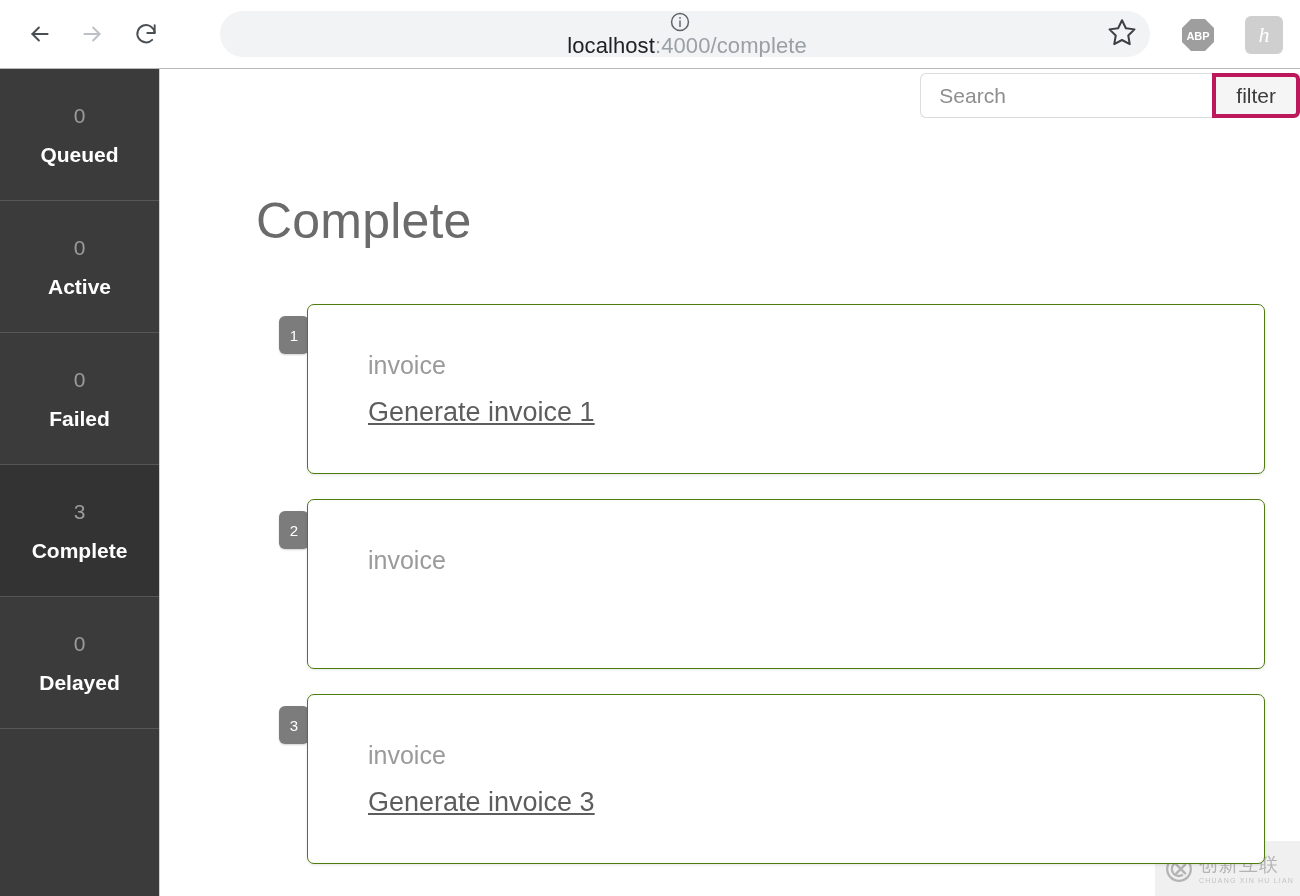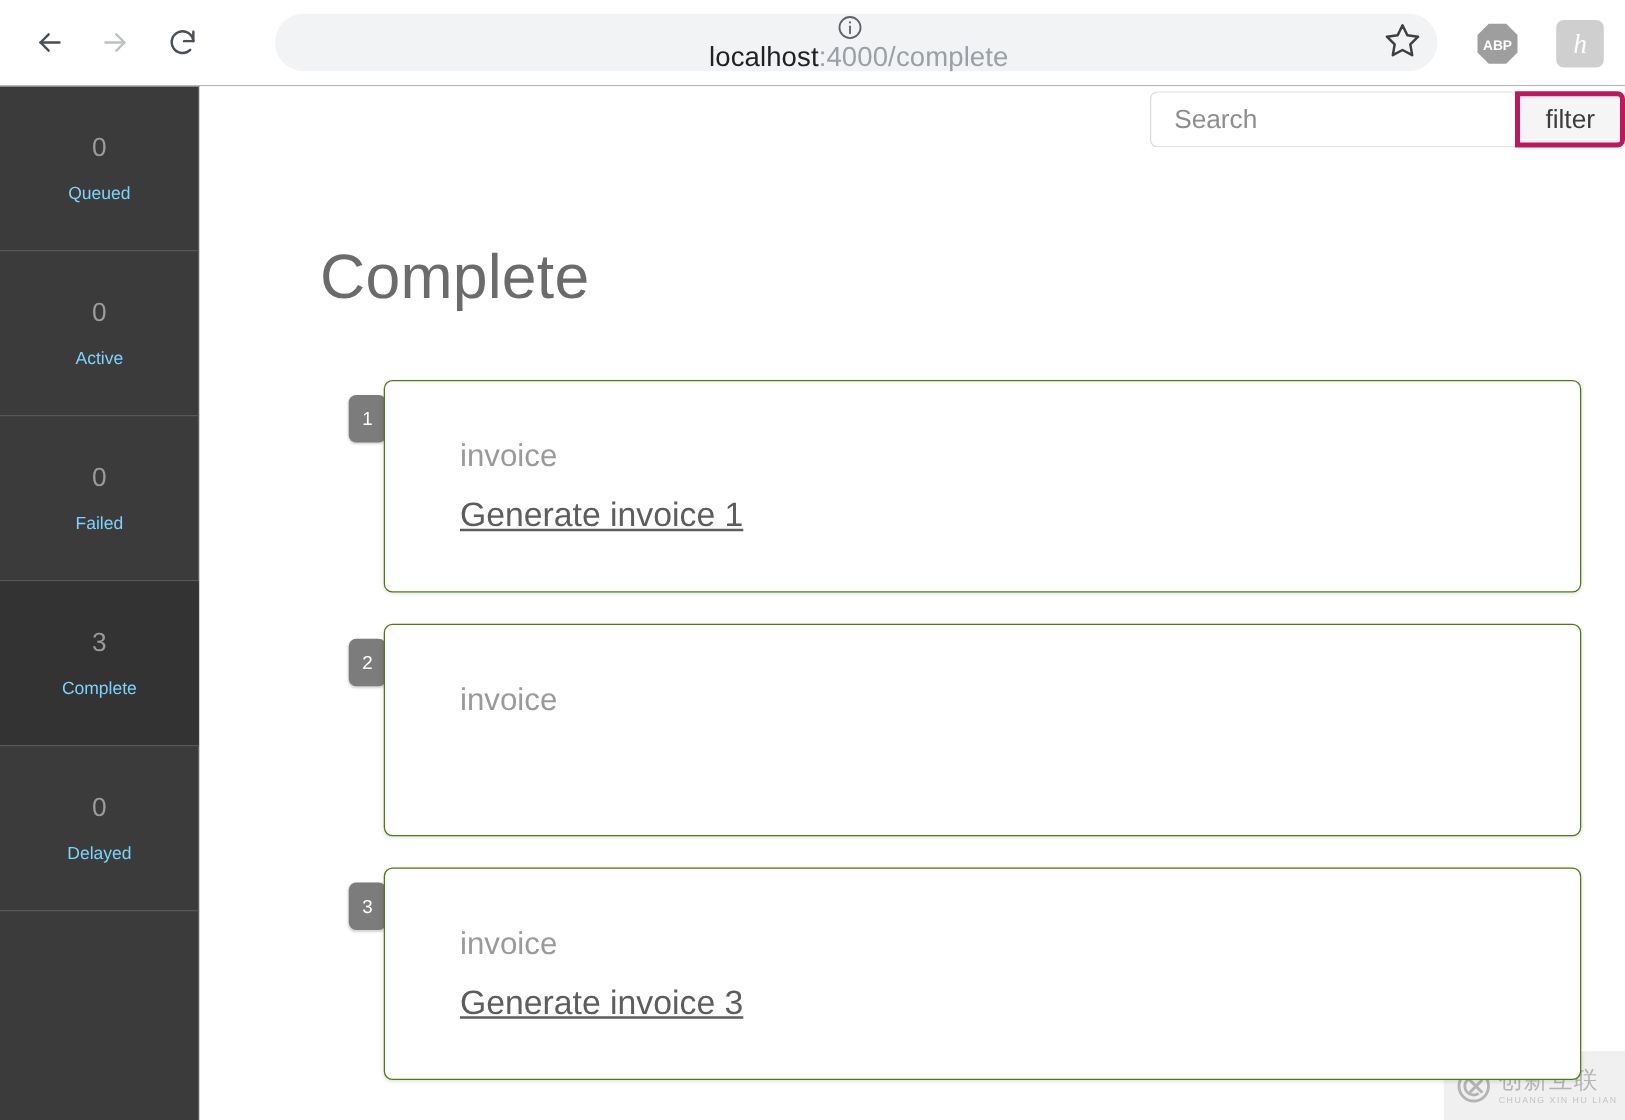--- a/index.html
+++ b/index.html
@@ -120,21 +120,21 @@
     flex-direction: column;
     align-items: center;
     justify-content: center;
     gap: 18px;
     color: #9b9b9b;
     cursor: pointer;
   }
   .sidebar-item.active { background: #333333; }
 
   .sidebar-count { font-size: 21px; line-height: 1; color: #9b9b9b; }
-  .sidebar-label { font-size: 14px; line-height: 1; color: #7dd3fc; }
+  .sidebar-label { font-size: 21px; line-height: 1; color: #ffffff; font-weight: bold; }
 
   #sidebar-filler { flex: 1 1 auto; }
 
   
   #content-pane {
     position: absolute;
     left: 161px; top: 0;
     width: 1139px;
     height: 828px;
     background: #ffffff;

